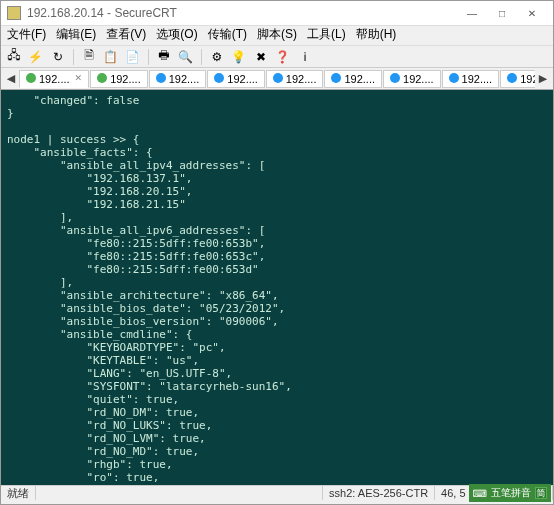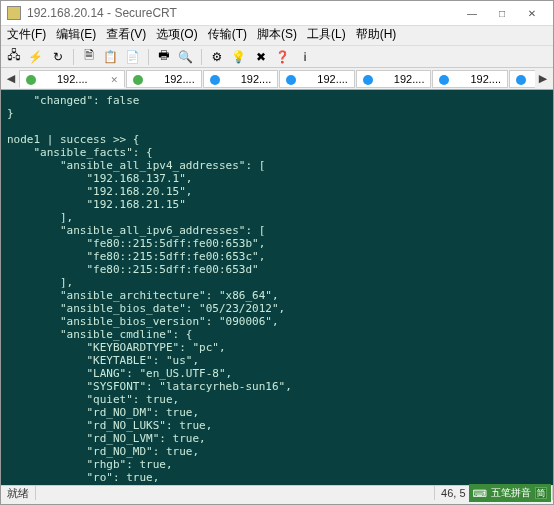--- a/index.html
+++ b/index.html
@@ -7,21 +7,21 @@
 .titlebar{height:20px;background:#fff;display:flex;align-items:center;padding:12px 6px;font-size:12px;color:#666;border-bottom:1px solid #ddd}
 .titlebar .icon{width:14px;height:14px;background:#d9c668;margin-right:6px;border:1px solid #888}
 .titlebar .spacer{flex:1}
 .winbtn{width:30px;height:20px;display:flex;align-items:center;justify-content:center;color:#555;font-size:10px}
 .menubar{height:20px;background:#f0f0f0;display:flex;align-items:flex-start;padding:0 6px;font-size:12px;gap:10px;border-bottom:1px solid #ddd}
 .menuitem{color:#000;cursor:default}
 .toolbar{height:22px;background:#f0f0f0;display:flex;align-items:center;padding:0 4px;gap:4px;border-bottom:1px solid #ccc}
 .tb{width:18px;height:18px;display:flex;align-items:center;justify-content:center;font-size:12px}
 .sep{width:1px;height:16px;background:#ccc;margin:0 2px}
 .tabbar{height:22px;background:#f0f0f0;display:flex;align-items:center;padding:0 2px;font-size:11px;border-bottom:1px solid #aaa;overflow:hidden}
-.tab{display:flex;align-items:flex-end;padding:2px 6px;gap:21px;border:1px solid #ccc;background:#fff;margin-right:1px;white-space:nowrap}
+.tab{display:flex;align-items:flex-start;padding:2px 6px;gap:3px;border:1px solid #ccc;background:#fff;margin-right:1px;white-space:nowrap}
 .tab.active{background:#fff;border-bottom:1px solid #fff}
 .tab .dot{width:10px;height:10px;border-radius:50%}
 .tab .green{background:#4caf50}
 .tab .blue{background:#2196f3}
 .tab .x{color:#888;font-size:9px;margin-left:2px}
 .tabarr{width:16px;text-align:center;color:#444}
 .terminal{background:#0a3f3f;height:395px;padding:4px 6px;font:11px/13px Consolas,monospace;color:#c8e8d8;overflow:hidden;white-space:pre}
 .statusbar{height:15px;background:#f0f0f0;display:flex;align-items:center;font-size:11px;border-top:1px solid #ccc;color:#333}
 .statusbar .cell{padding:0 6px;border-right:1px solid #ccc;height:100%;display:flex;align-items:center}
 .statusbar .flex{flex:1}
@@ -156,20 +156,21 @@
             "minute": "46",
             "month": "04",
             "second": "19",
             "time": "16:46:19",
             "tz": "EDT",
 --More--</div>
 
 <div class="statusbar">
   <span class="cell">就绪</span>
   <span class="cell flex"></span>
+  <span class="cell">ssh2: AES-256-CTR</span>
   <span class="cell">46,  5</span>
   <span class="cell">VT100</span>
   <span class="cell">大写</span>
 </div>
 
 <div class="ime">
   <span>⌨</span>
     <span>五笔拼音</span>
   <span class="sq">简</span>
 </div>

